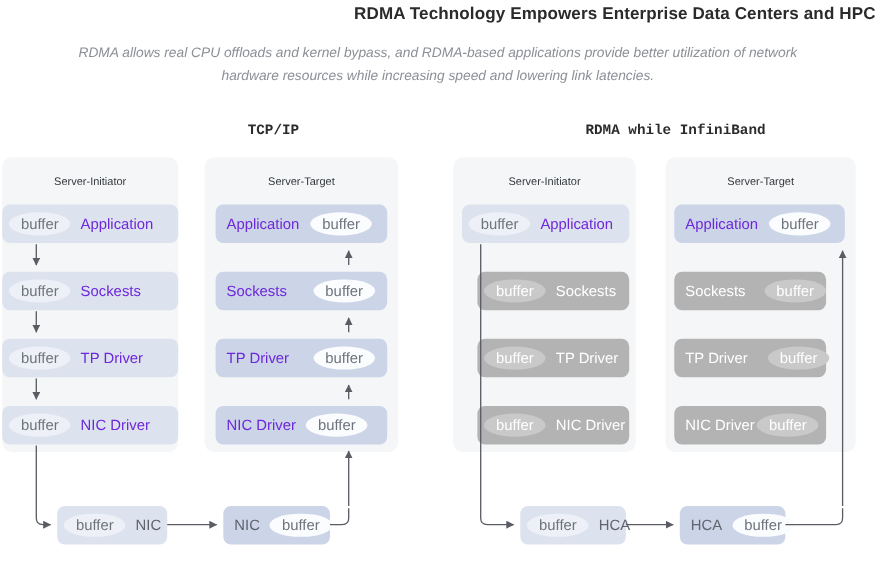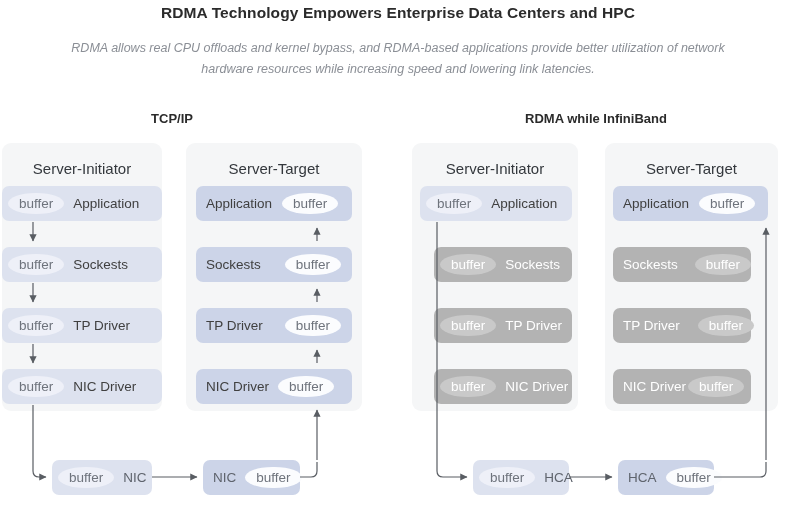--- a/index.html
+++ b/index.html
@@ -7,66 +7,67 @@
     width: 796px; height: 518px;
     background: #ffffff;
     font-family: "Liberation Sans", sans-serif;
     overflow: hidden;
   }
   .page { position: relative; width: 796px; height: 518px; }
 
   
   .title {
     position: absolute; left: 0; top: 4px; width: 796px;
-    text-align: center;
+    text-align: right;
     font-size: 15.5px; font-weight: bold; color: #2b2b2b;
     letter-spacing: .1px;
   }
   .subtitle {
     position: absolute; left: 68px; top: 38px; width: 660px;
     text-align: center;
     font-size: 12.5px; color: #8b8f96; line-height: 21px; font-style: italic;
   }
 
   
   .section-title {
     position: absolute; top: 111px;
     font-size: 13px; font-weight: bold; color: #2b2b2b;
-    text-align: center;
+    text-align: right;
+    font-family: Liberation Mono, monospace;
   }
   #sect-title-left  { left: 72px;  width: 200px; }
   #sect-title-right { left: 496px; width: 200px; }
 
   
   .server-card {
     position: absolute;
     background: #f5f6f7;
     border-radius: 9px;
   }
   .card-left-1  { left: 2px;   top: 143px; width: 160px; height: 268px; }
   .card-left-2  { left: 186px; top: 143px; width: 176px; height: 268px; }
   .card-right-1 { left: 412px; top: 143px; width: 166px; height: 268px; }
   .card-right-2 { left: 605px; top: 143px; width: 173px; height: 268px; }
 
   .card-title {
     position: absolute; left: 0; top: 17px; width: 100%;
-    text-align: center; font-size: 15px; color: #34383d;
+    text-align: center; font-size: 10px; color: #34383d;
   }
 
   
   .layer {
     position: absolute;
     height: 35px;
     border-radius: 7px;
     display: flex;
     align-items: center;
     font-size: 13.5px;
     white-space: nowrap;
   }
-  .layer .lbl { color: #404040; }
+  .layer .lbl { color: #6d28d9; }
   .layer .pill {
     color: #6e737c;
     border-radius: 50%/50%;
     padding: 4px 11px;
     line-height: 1;
   }
 
   
   .layer.blue-a { background: #dde2ef; }
   .layer.blue-a .pill { background: #eef0f8; }

